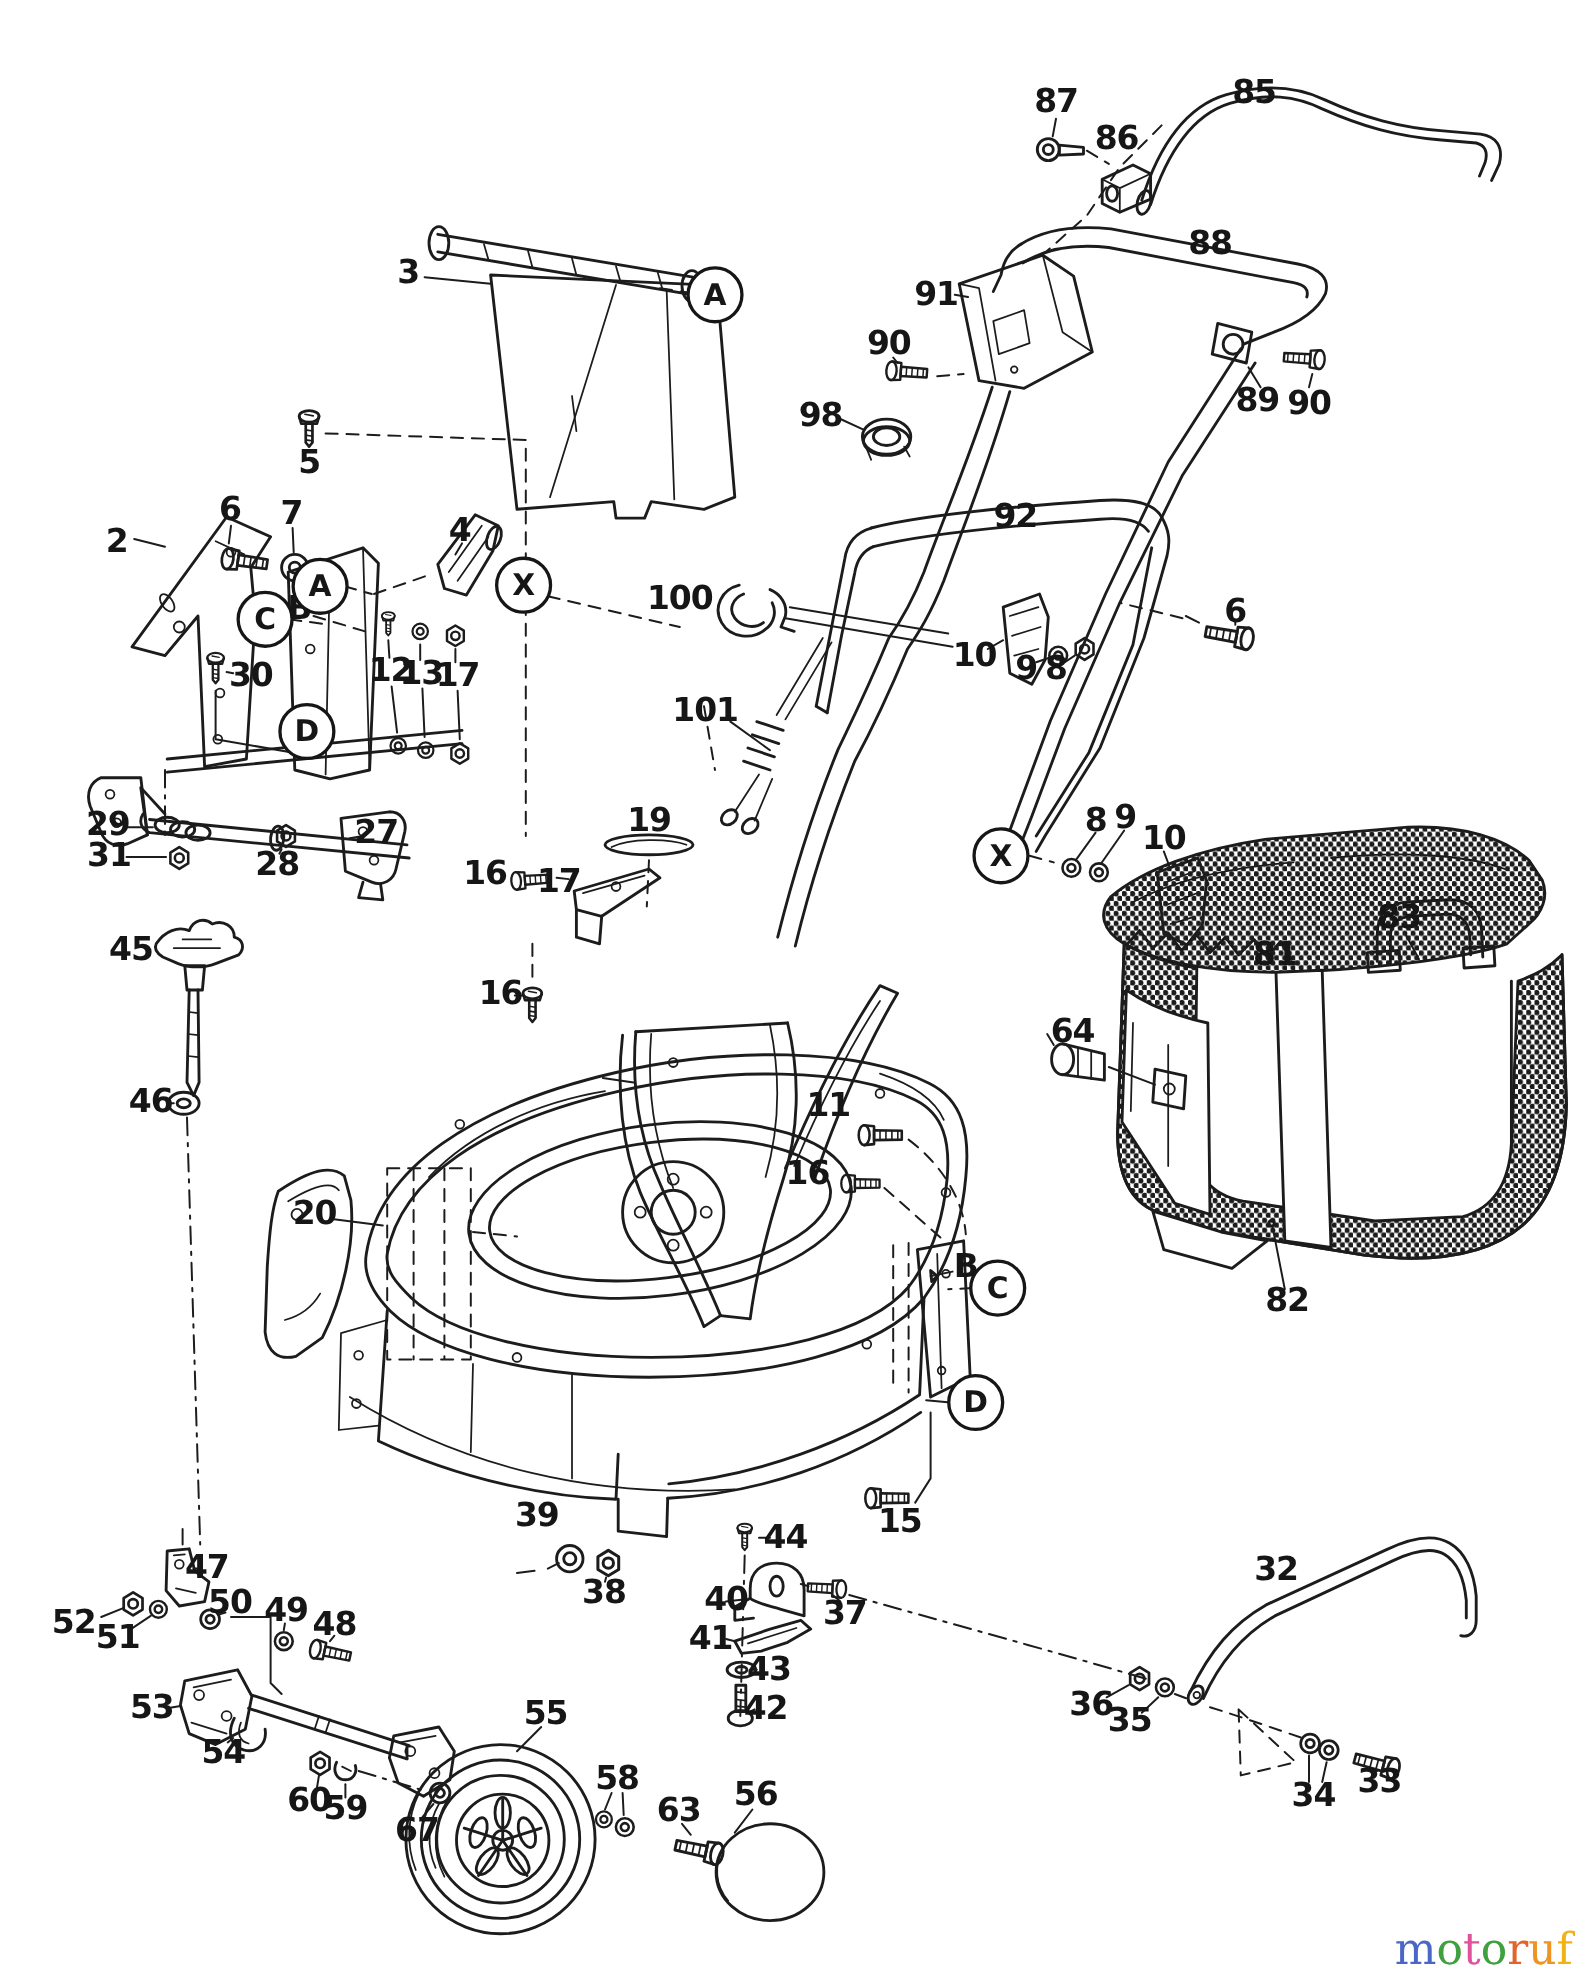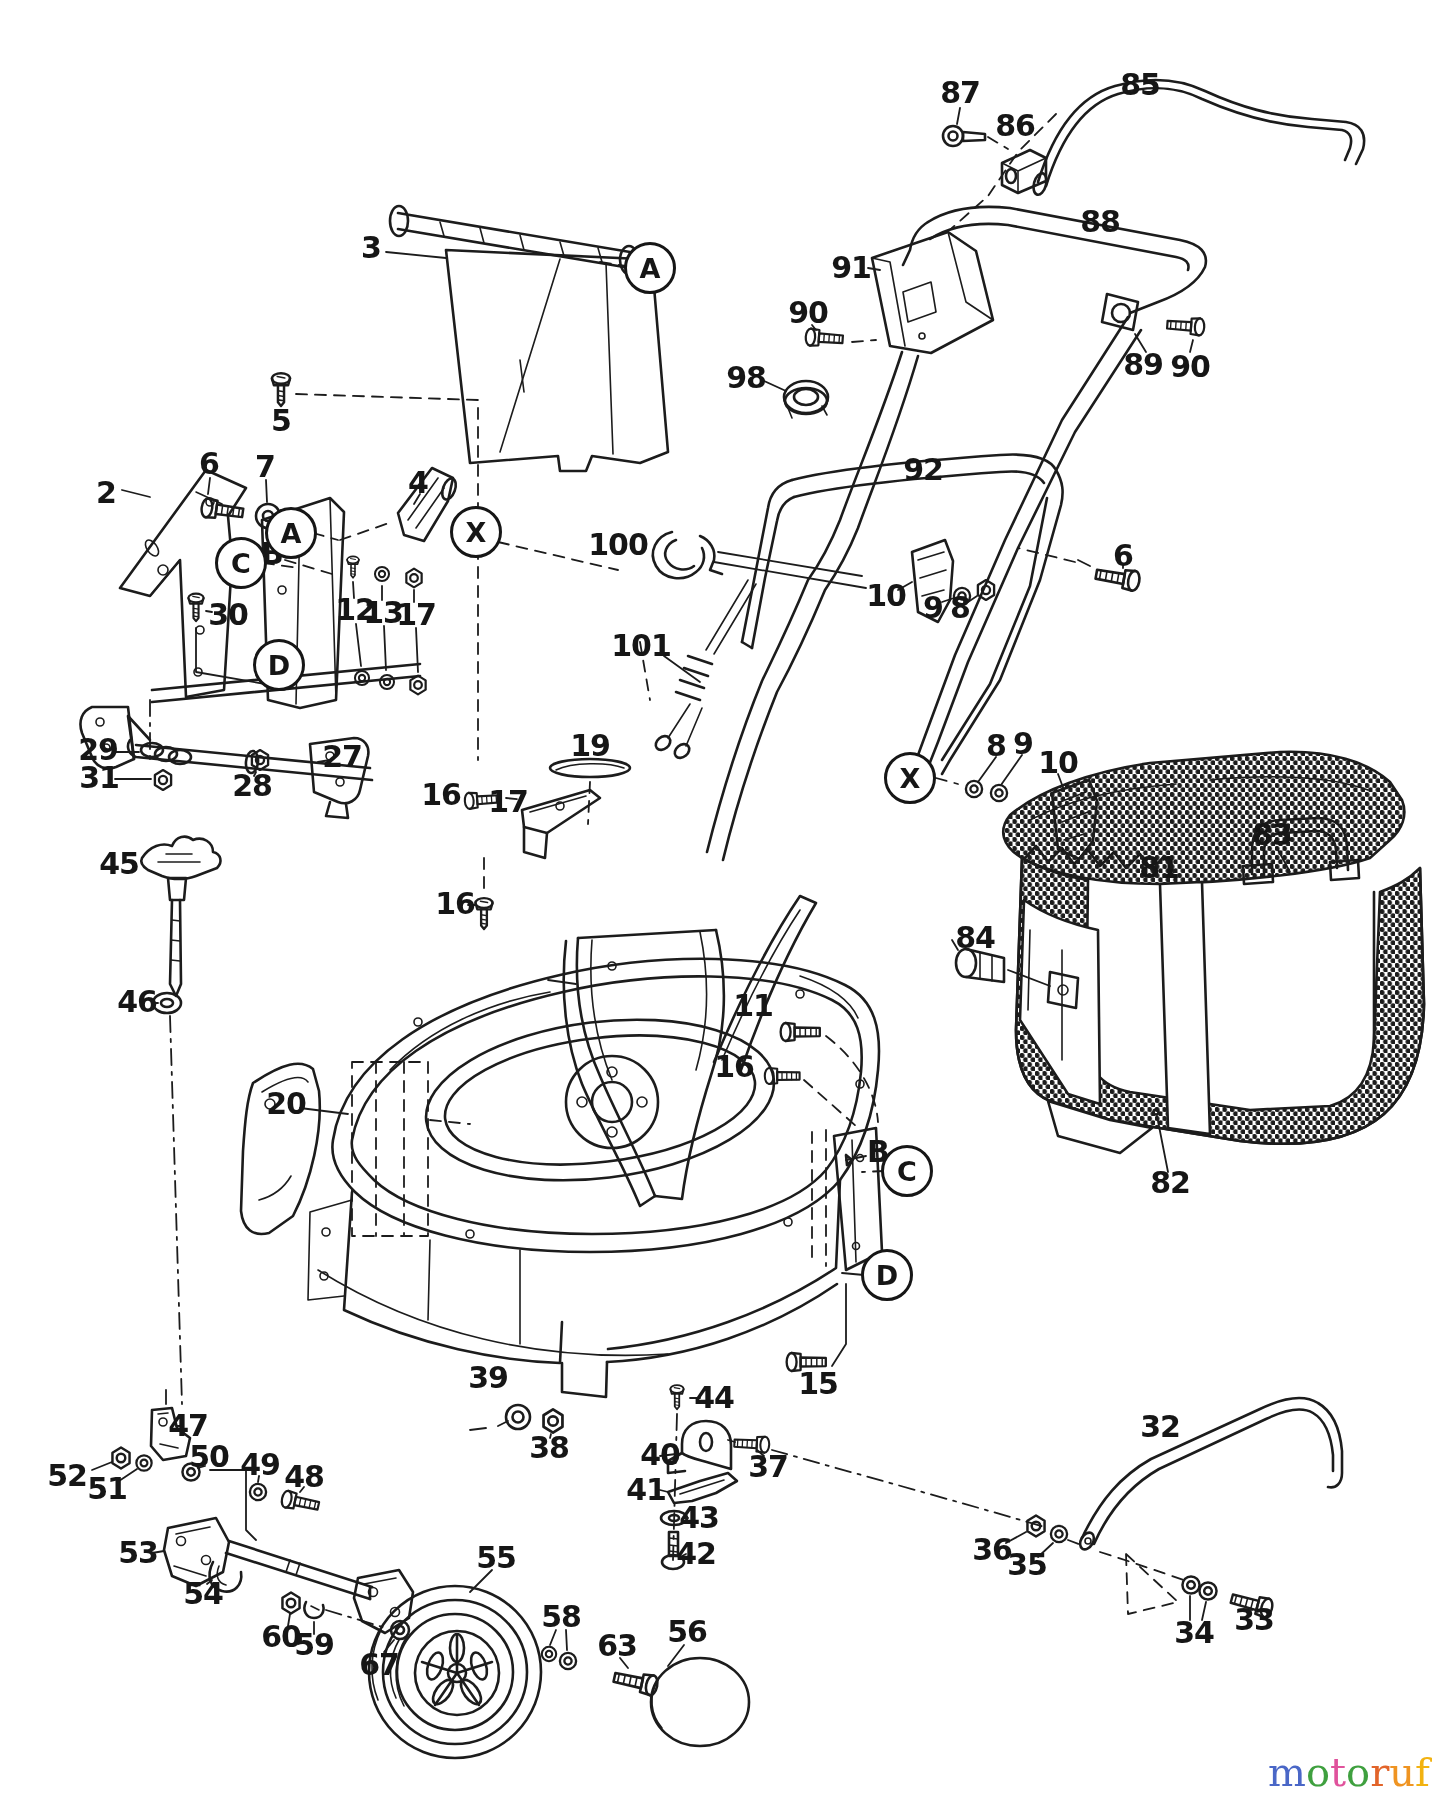--- a/index.html
+++ b/index.html
@@ -630,21 +630,21 @@
       <span class="plabel" style="left: 923px; top: 470px;">92</span>
       <span class="plabel" style="left: 886px; top: 596px;">10</span>
       <span class="plabel" style="left: 933px; top: 608px;">9</span>
       <span class="plabel" style="left: 960px; top: 608px;">8</span>
       <span class="plabel" style="left: 1123px; top: 556px;">6</span>
       <span class="plabel" style="left: 996px; top: 746px;">8</span>
       <span class="plabel" style="left: 1023px; top: 744px;">9</span>
       <span class="plabel" style="left: 1058px; top: 763px;">10</span>
       <span class="plabel" style="left: 1159px; top: 868px;">81</span>
       <span class="plabel" style="left: 1272px; top: 835px;">83</span>
-      <span class="plabel" style="left: 975px; top: 938px;">84</span>
+      <span class="plabel" style="left: 975px; top: 938px;">64</span>
       <span class="plabel" style="left: 1170px; top: 1183px;">82</span>
       <span class="plabel" style="left: 119px; top: 864px;">45</span>
       <span class="plabel" style="left: 137px; top: 1002px;">46</span>
       <span class="plabel" style="left: 286px; top: 1104px;">20</span>
       <span class="plabel" style="left: 753px; top: 1006px;">11</span>
       <span class="plabel" style="left: 734px; top: 1067px;">16</span>
       <span class="plabel" style="left: 878px; top: 1152px;">B</span>
       <span class="plabel" style="left: 818px; top: 1384px;">15</span>
       <span class="plabel" style="left: 714px; top: 1398px;">44</span>
       <span class="plabel" style="left: 488px; top: 1378px;">39</span>

